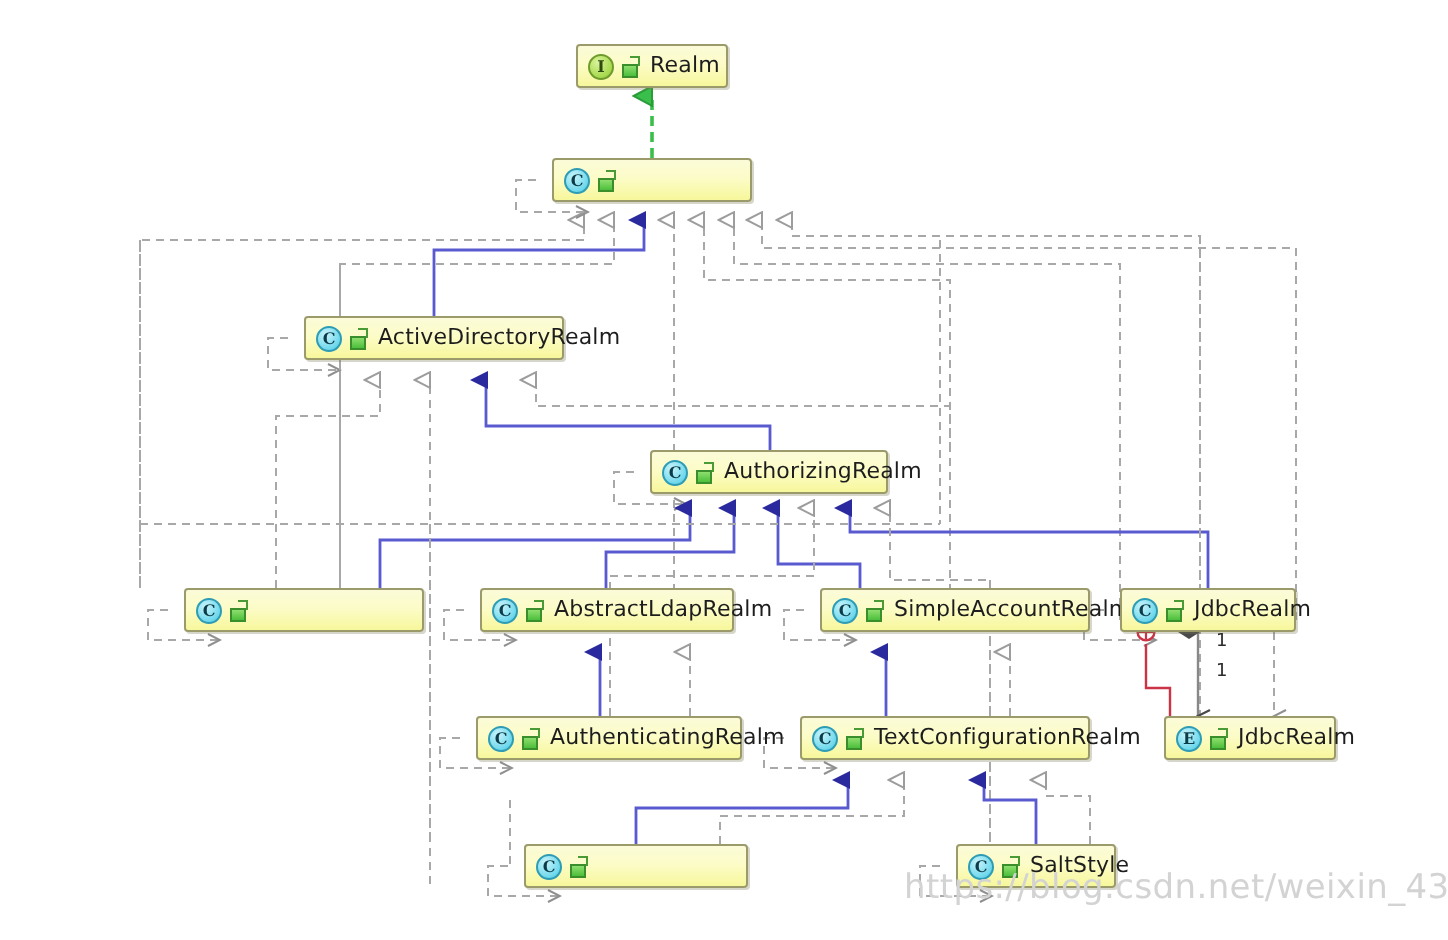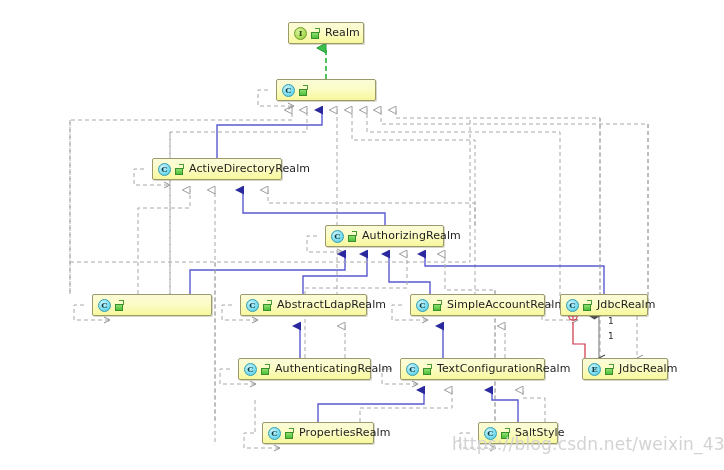--- a/index.html
+++ b/index.html
@@ -325,21 +325,20 @@
 
     <div class="node" style="left:582px; top:358px; width:86px;">
       <span class="stereo enm">E</span>
       <span class="vis-icon"></span>
       <span class="node-label">JdbcRealm</span>
     </div>
 
     <div class="node" style="left:262px; top:422px; width:112px;">
       <span class="stereo cls">C</span>
       <span class="vis-icon"></span>
-      <span class="node-label">PropertiesRealm</span>
     </div>
 
     <div class="node" style="left:478px; top:422px; width:80px;">
       <span class="stereo cls">C</span>
       <span class="vis-icon"></span>
       <span class="node-label">SaltStyle</span>
     </div>
 
     <span class="mult-label" style="left:608px; top:316px;">1</span>
     <span class="mult-label" style="left:608px; top:331px;">1</span>

